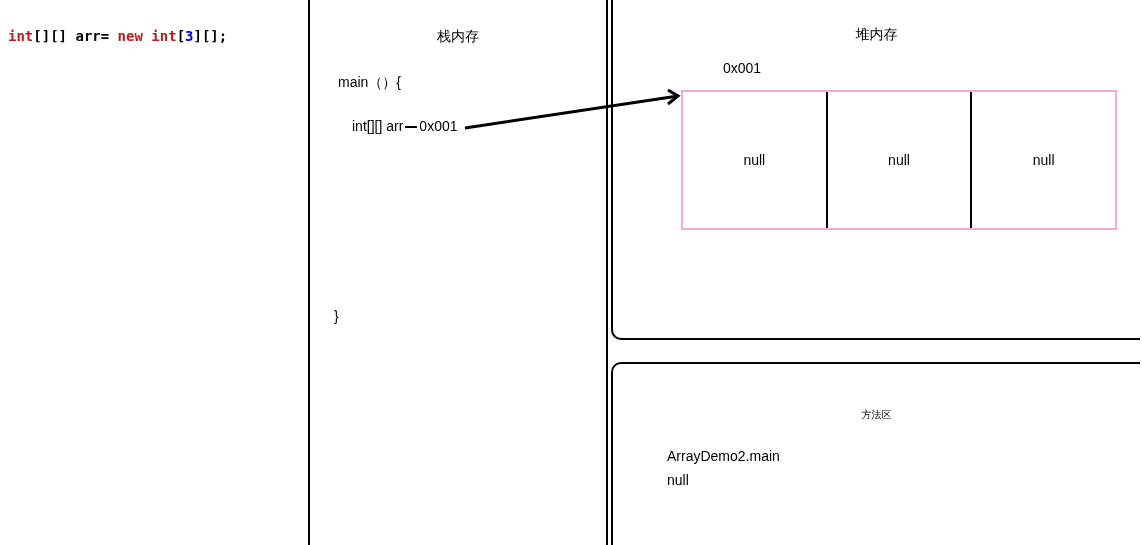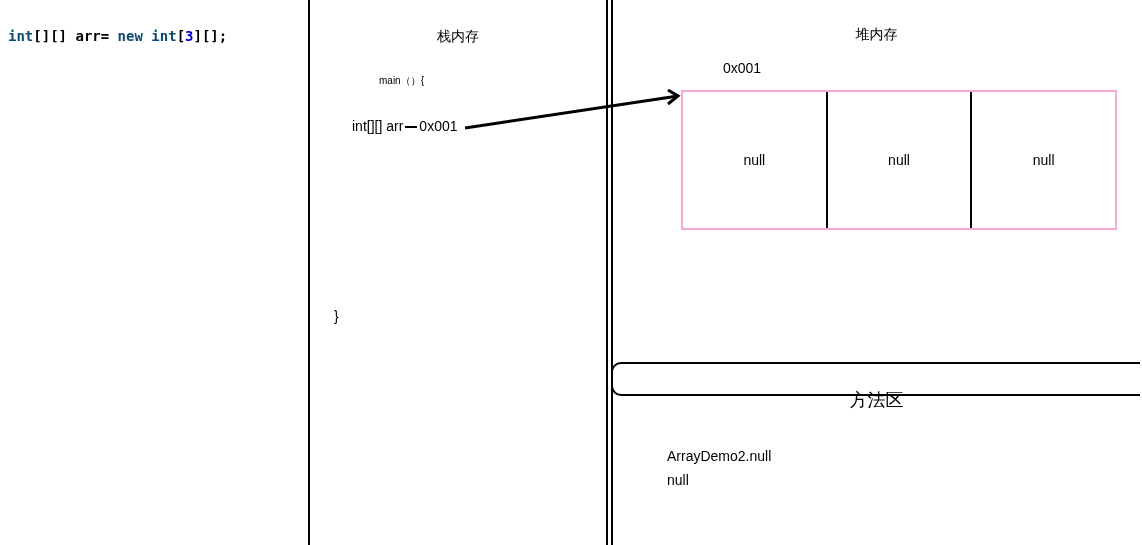--- a/index.html
+++ b/index.html
@@ -12,21 +12,21 @@
       overflow: hidden;
     }
     .code-snippet {
       position: absolute;
       top: 28px;
       left: 8px;
       font-family: monospace;
       font-size: 14px;
       font-weight: bold;
     }
-    .kw { color: #0c4a6e; font-weight: bold; }
+    .kw { color: #b91c1c; font-weight: bold; }
     .num { color: #0000cc; font-weight: bold; }
     .plain { color: #000; }
     
     .stack-box {
       position: absolute;
       top: 0px;
       left: 308px;
       width: 300px;
       height: 545px;
       border: 2px solid #000;
@@ -37,43 +37,42 @@
       position: absolute;
       top: 28px;
       left: 50%;
       transform: translateX(-50%);
       font-size: 14px;
     }
     .main-open {
       position: absolute;
       top: 74px;
       left: 28px;
-      font-size: 10px;
-      margin-left: 41px;
+      font-size: 14px;
     }
     .arr-decl {
       position: absolute;
       top: 118px;
       left: 42px;
       font-size: 14px;
       white-space: nowrap;
     }
     .main-close {
       position: absolute;
       top: 308px;
       left: 24px;
       font-size: 14px;
     }
     
     .heap-box {
       position: absolute;
       top: 0px;
       left: 611px;
       width: 529px;
-      height: 396px;
+      height: 340px;
       border: 2px solid #000;
       border-top: none;
       border-right: none;
       border-radius: 0 0 0 10px;
     }
     .heap-title {
       position: absolute;
       top: 26px;
       left: 50%;
       transform: translateX(-50%);
@@ -110,24 +109,24 @@
       left: 611px;
       width: 529px;
       height: 183px;
       border: 2px solid #000;
       border-bottom: none;
       border-right: none;
       border-radius: 10px 0 0 0;
     }
     .method-title {
       position: absolute;
-      top: 24px;
+      top: 44px;
       left: 50%;
       transform: translateX(-50%);
-      font-size: 18px;
+      font-size: 10px;
     }
     .method-line1 {
       position: absolute;
       top: 84px;
       left: 54px;
       font-size: 14px;
     }
     .method-line2 {
       position: absolute;
       top: 108px;
@@ -165,20 +164,20 @@
   <div class="addr-label">0x001</div>
   <div class="array-box">
     <div class="array-cell">null</div>
     <div class="array-cell">null</div>
     <div class="array-cell">null</div>
   </div>
 </div>
 
 <div class="method-box">
   <div class="method-title">方法区</div>
-  <div class="method-line1">ArrayDemo2.null</div>
+  <div class="method-line1">ArrayDemo2.main</div>
   <div class="method-line2">null</div>
 </div>
 
 <svg class="arrow-svg">
   <line x1="465" y1="128" x2="678" y2="96" stroke="#000" stroke-width="3"></line>
   <polyline points="668,90 678,96 668,104" fill="none" stroke="#000" stroke-width="3"></polyline>
 </svg>
 
 </body></html>

